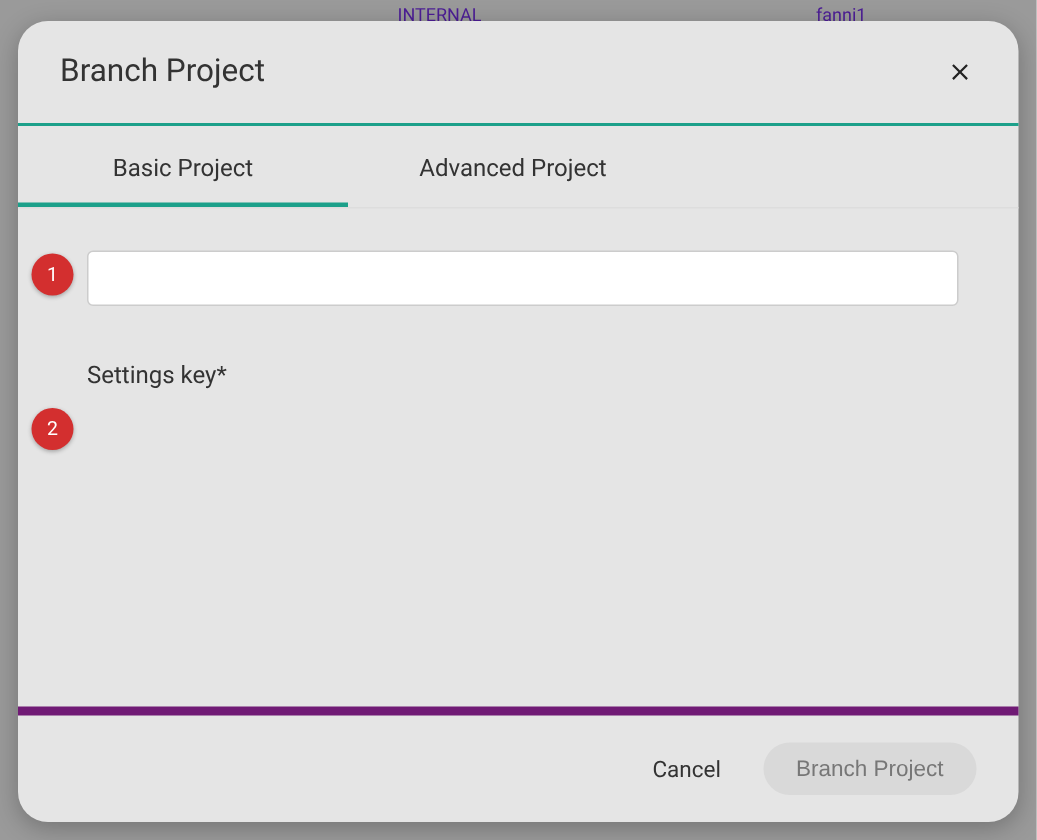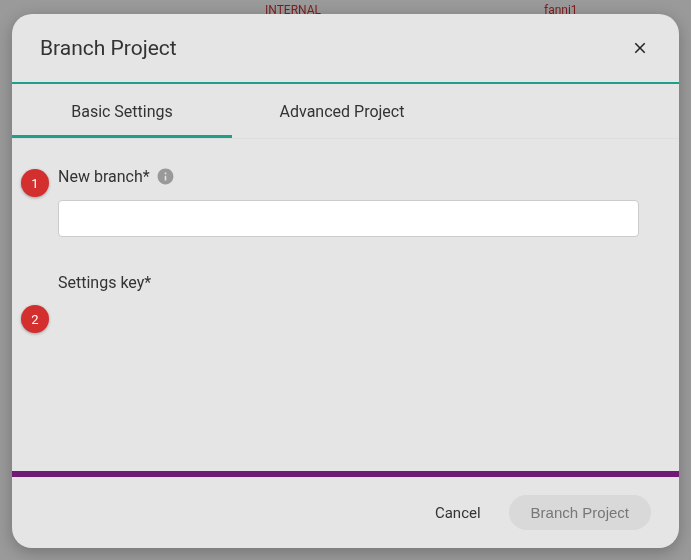--- a/index.html
+++ b/index.html
@@ -8,21 +8,21 @@
       background: #9a9a9a;
       width: 691px;
       height: 560px;
       overflow: hidden;
       position: relative;
     }
     .backdrop-text {
       position: absolute;
       top: 0;
       left: 0;
-      color: #7f1d1d;
+      color: #4c1d95;
       font-size: 12px;
       padding: 3px 20px;
     }
     .backdrop-text span:first-child { margin-left: 245px; }
     .backdrop-text span:last-child { margin-left: 220px; }
     .modal {
       position: absolute;
       top: 14px;
       left: 12px;
       right: 12px;
@@ -176,36 +176,28 @@
   <div class="modal-header">
     <div class="modal-title">Branch Project</div>
     <div class="close-btn">
       <svg viewBox="0 0 24 24">
           <path d="M19 6.41L17.59 5 12 10.59 6.41 5 5 6.41 10.59 12 5 17.59 6.41 19 12 13.41 17.59 19 19 17.59 13.41 12z" fill="#222"></path>
         </svg>
     </div>
   </div>
 
   <div class="tabs">
-    <div class="tab active">Basic Settings</div>
+    <div class="tab active">Basic Project</div>
     <div class="tab">Advanced Project</div>
   </div>
 
   <div class="modal-body">
 
     <div class="form-group">
       <div class="callout callout-1">1</div>
-      <div class="label-row">
-        <span class="form-label">New branch*</span>
-        <span class="info-icon">
-          <svg viewBox="0 0 24 24">
-              <path d="M12 2C6.48 2 2 6.48 2 12s4.48 10 10 10 10-4.48 10-10S17.52 2 12 2zm1 15h-2v-6h2v6zm0-8h-2V7h2v2z"></path>
-            </svg>
-        </span>
-      </div>
       <input type="text" class="text-input" value="" style="">
     </div>
 
     <div class="form-group">
       <div class="callout callout-2">2</div>
       <div class="label-row">
         <span class="form-label">Settings key*</span>
       </div>
     </div>
 

